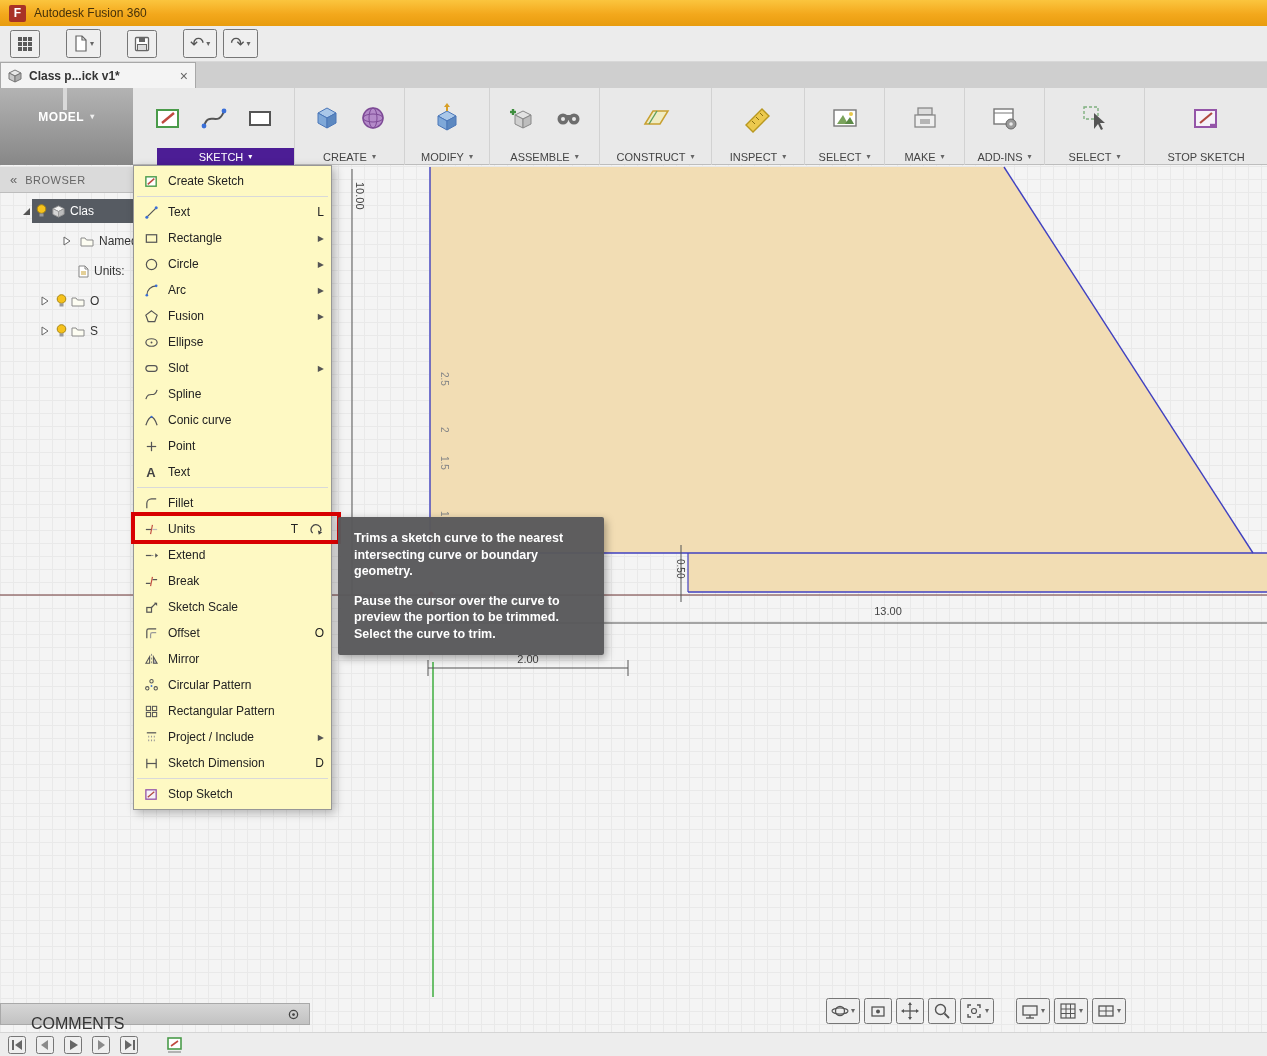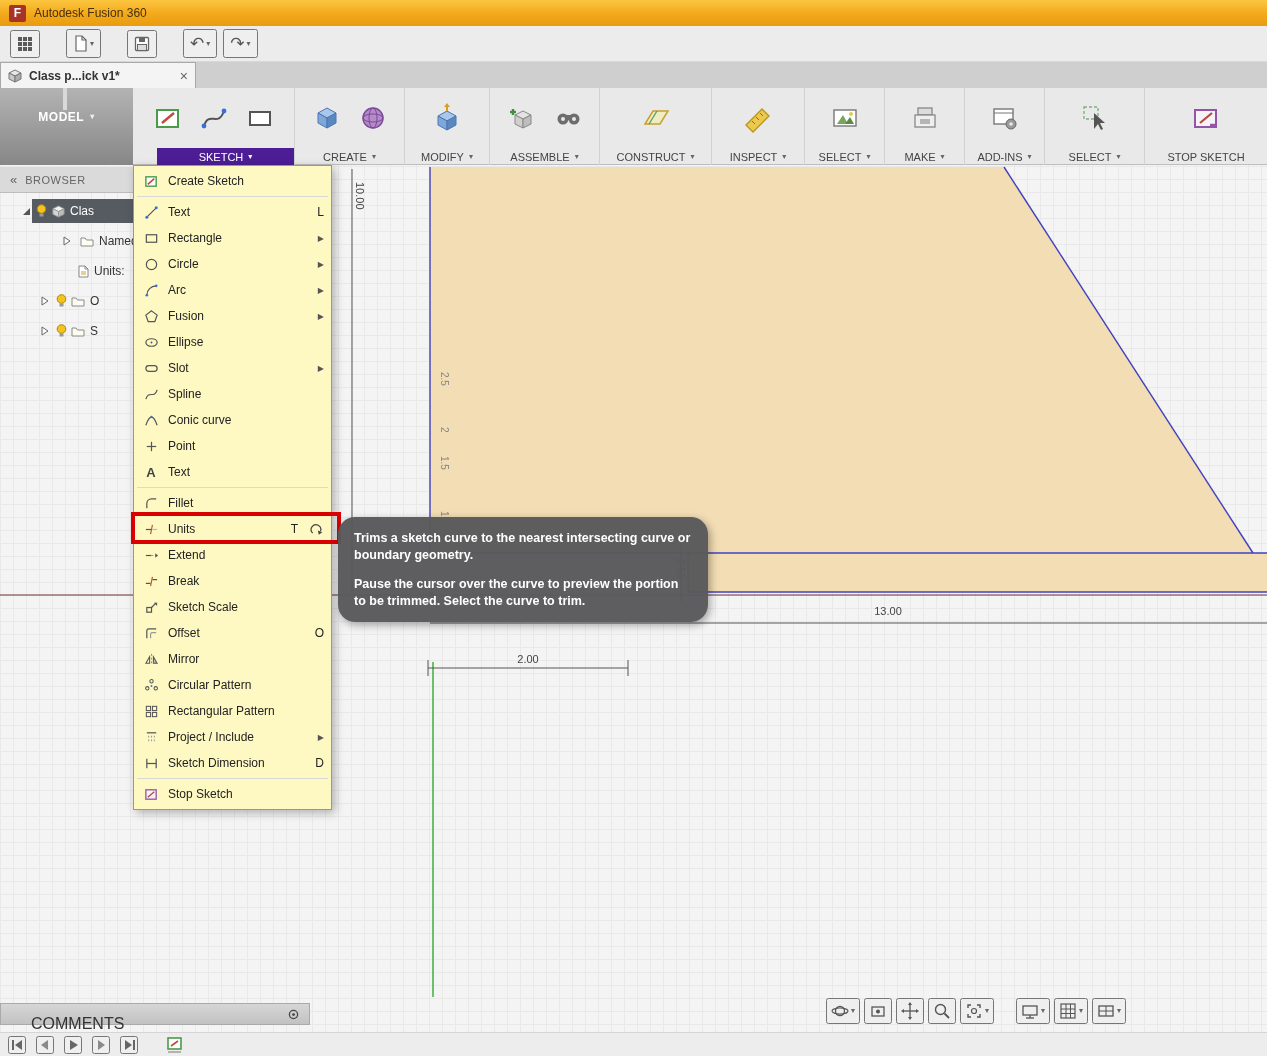--- a/index.html
+++ b/index.html
@@ -77,22 +77,22 @@
   .mi .lbl { flex:1; white-space:nowrap; }
   .mi .sc { width:12px; text-align:right; color:#222; }
   .mi .sub { font-size:8px; color:#555; width:8px; text-align:right; }
   .msep { height:1px; background:#d9d9d9; margin:2px 3px; }
 
   
   .redbox { position:absolute; left:131px; top:512px; width:210px; height:32px;
     border:4px solid #d80000; z-index:55; pointer-events:none; }
 
   
-  .tooltip { position:absolute; left:338px; top:517px; width:370px; background:rgba(89,89,91,.97);
-    border-radius:17px; padding:13px 16px; z-index:60; color:#fff; font-size:12.5px;
+  .tooltip { position:absolute; left:338px; top:517px; width:266px; background:rgba(89,89,91,.97);
+    border-radius:2px; padding:13px 16px; z-index:60; color:#fff; font-size:12.5px;
     font-weight:bold; line-height:1.32; box-shadow:2px 3px 8px rgba(0,0,0,.35); }
   .tooltip p + p { margin-top:13px; }
 
   
   .comments-bar { position:absolute; left:0; top:1003px; width:310px; height:22px;
     background:linear-gradient(180deg,#d6d6d6,#c2c2c2); border:1px solid #a9a9a9;
     display:flex; align-items:center; z-index:12; }
   .comments-bar .clabel { font-size:16px; color:#333; margin-left:30px; flex:1;margin-top:20px; }
   .comments-bar .cdot { margin-right:10px; display:flex; }
   .navbar { position:absolute; left:826px; top:997px; height:28px; display:flex; align-items:center; gap:4px; z-index:12; }

